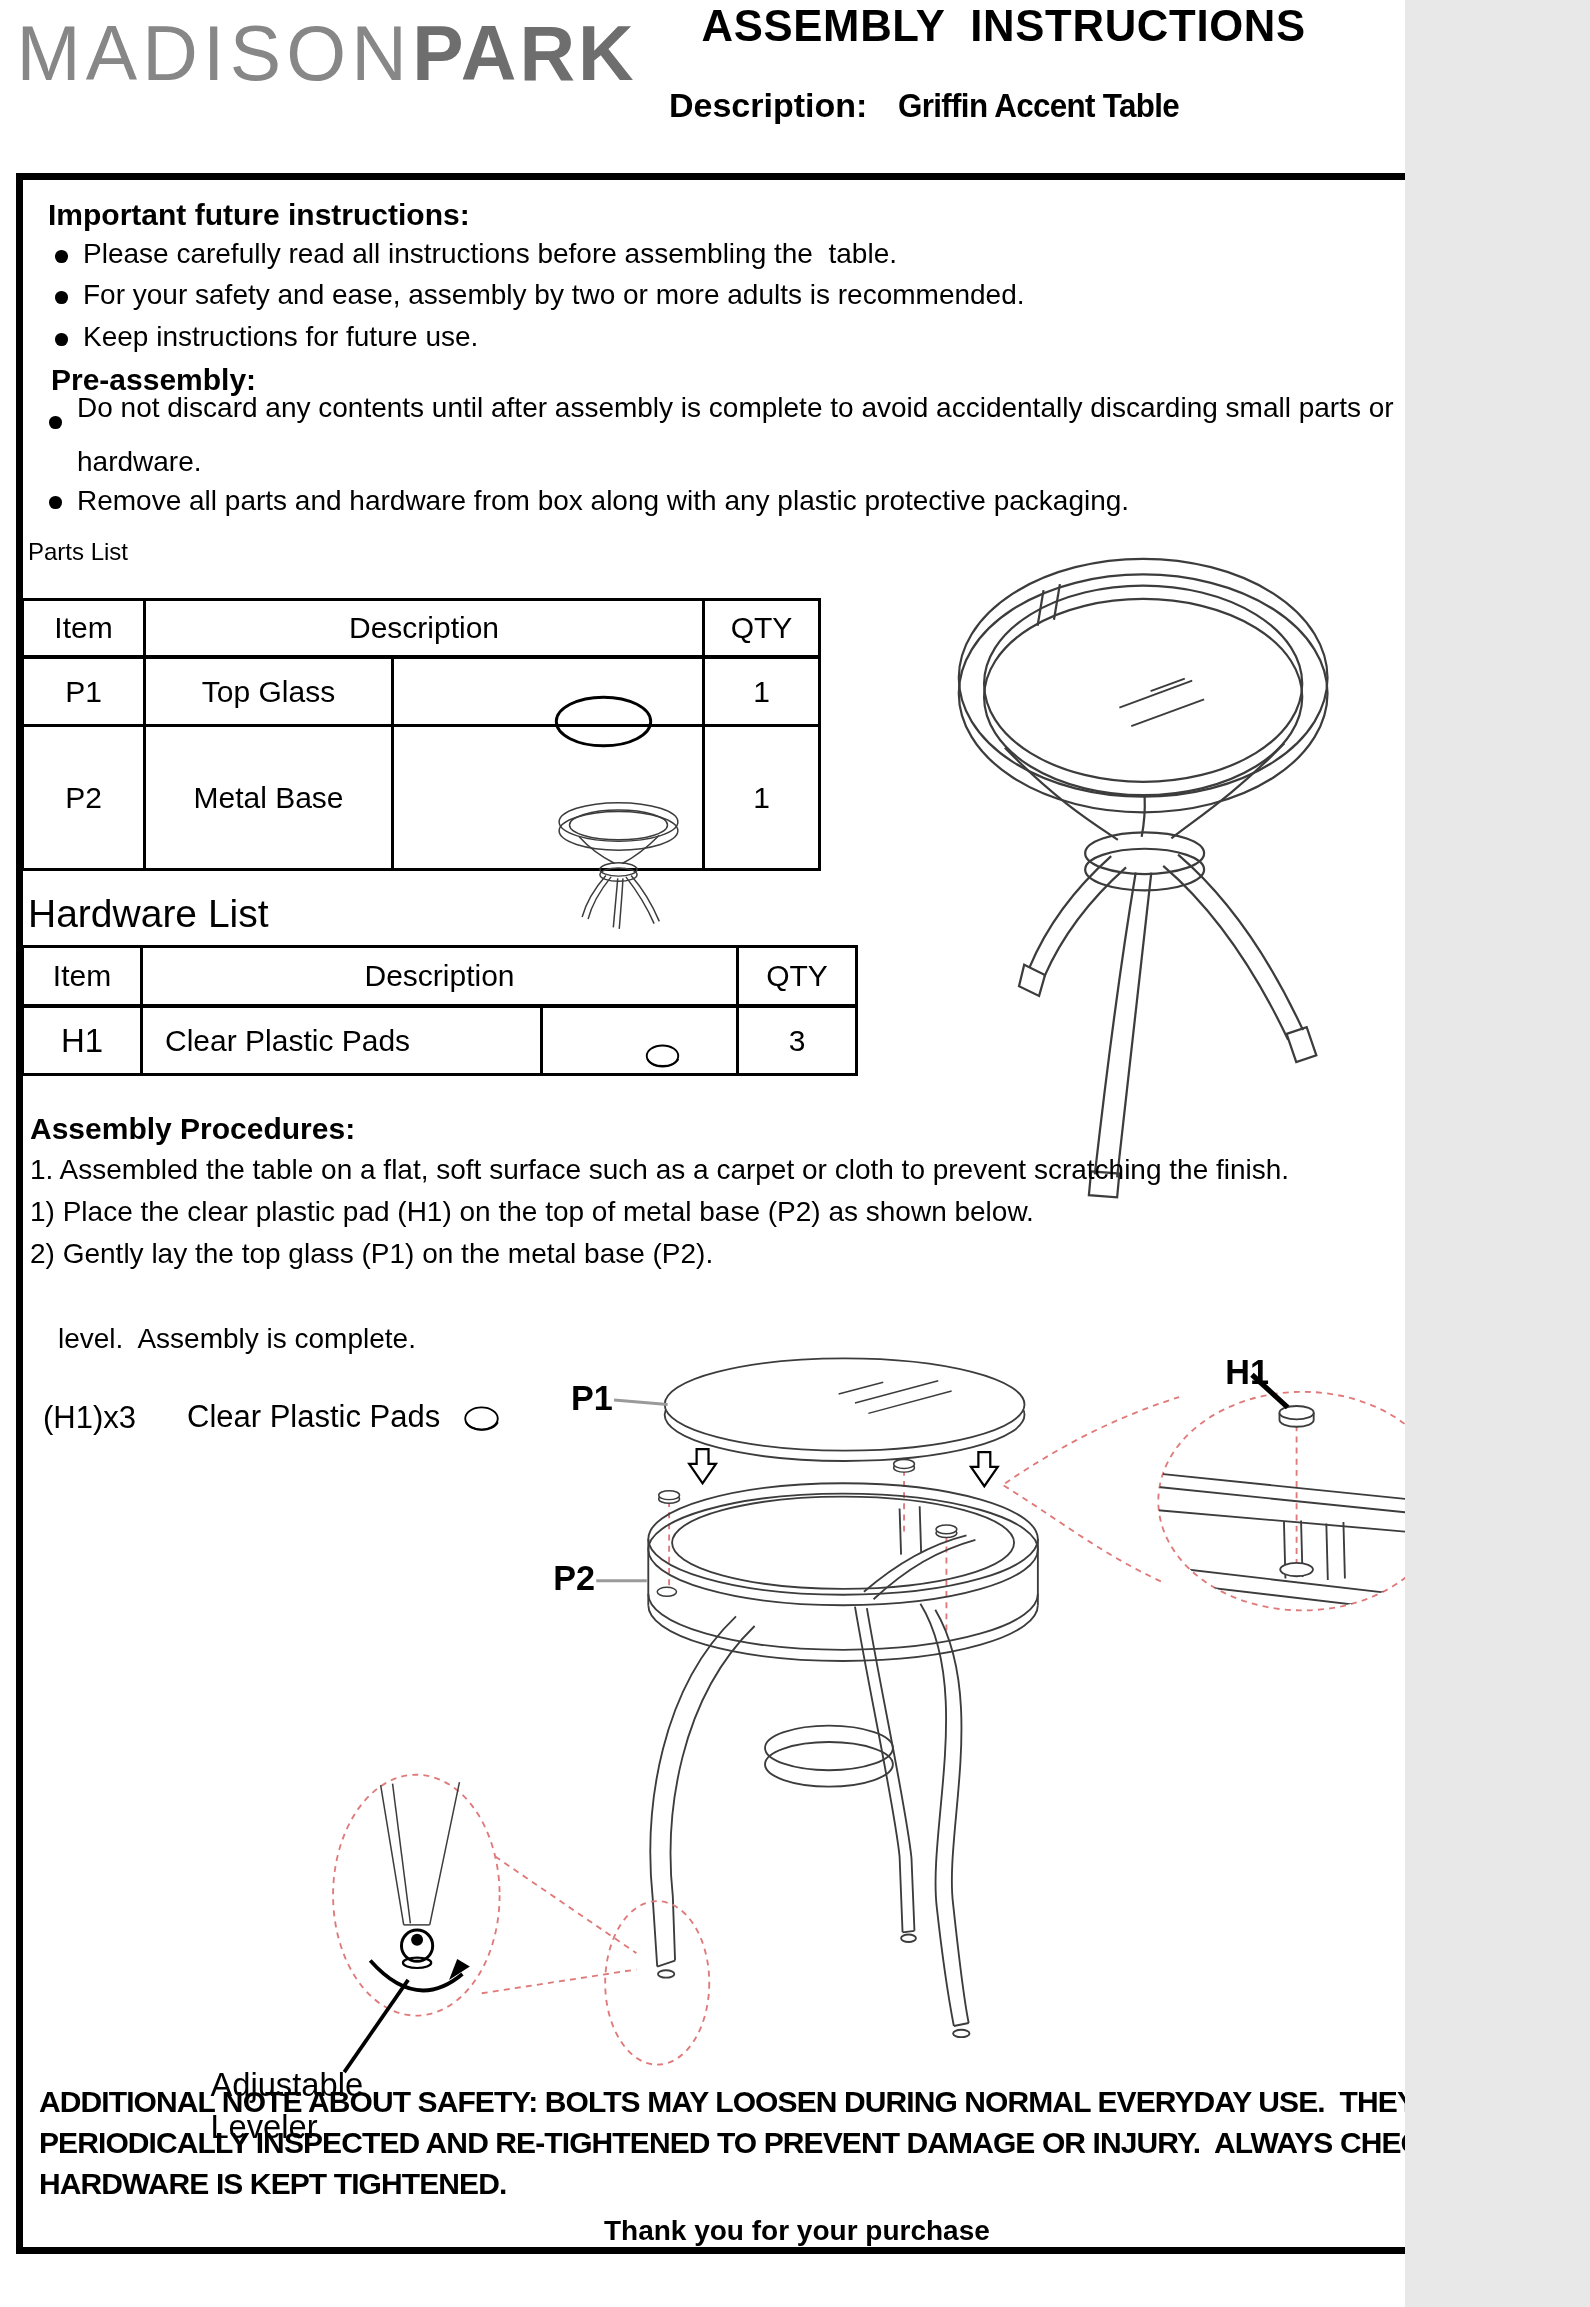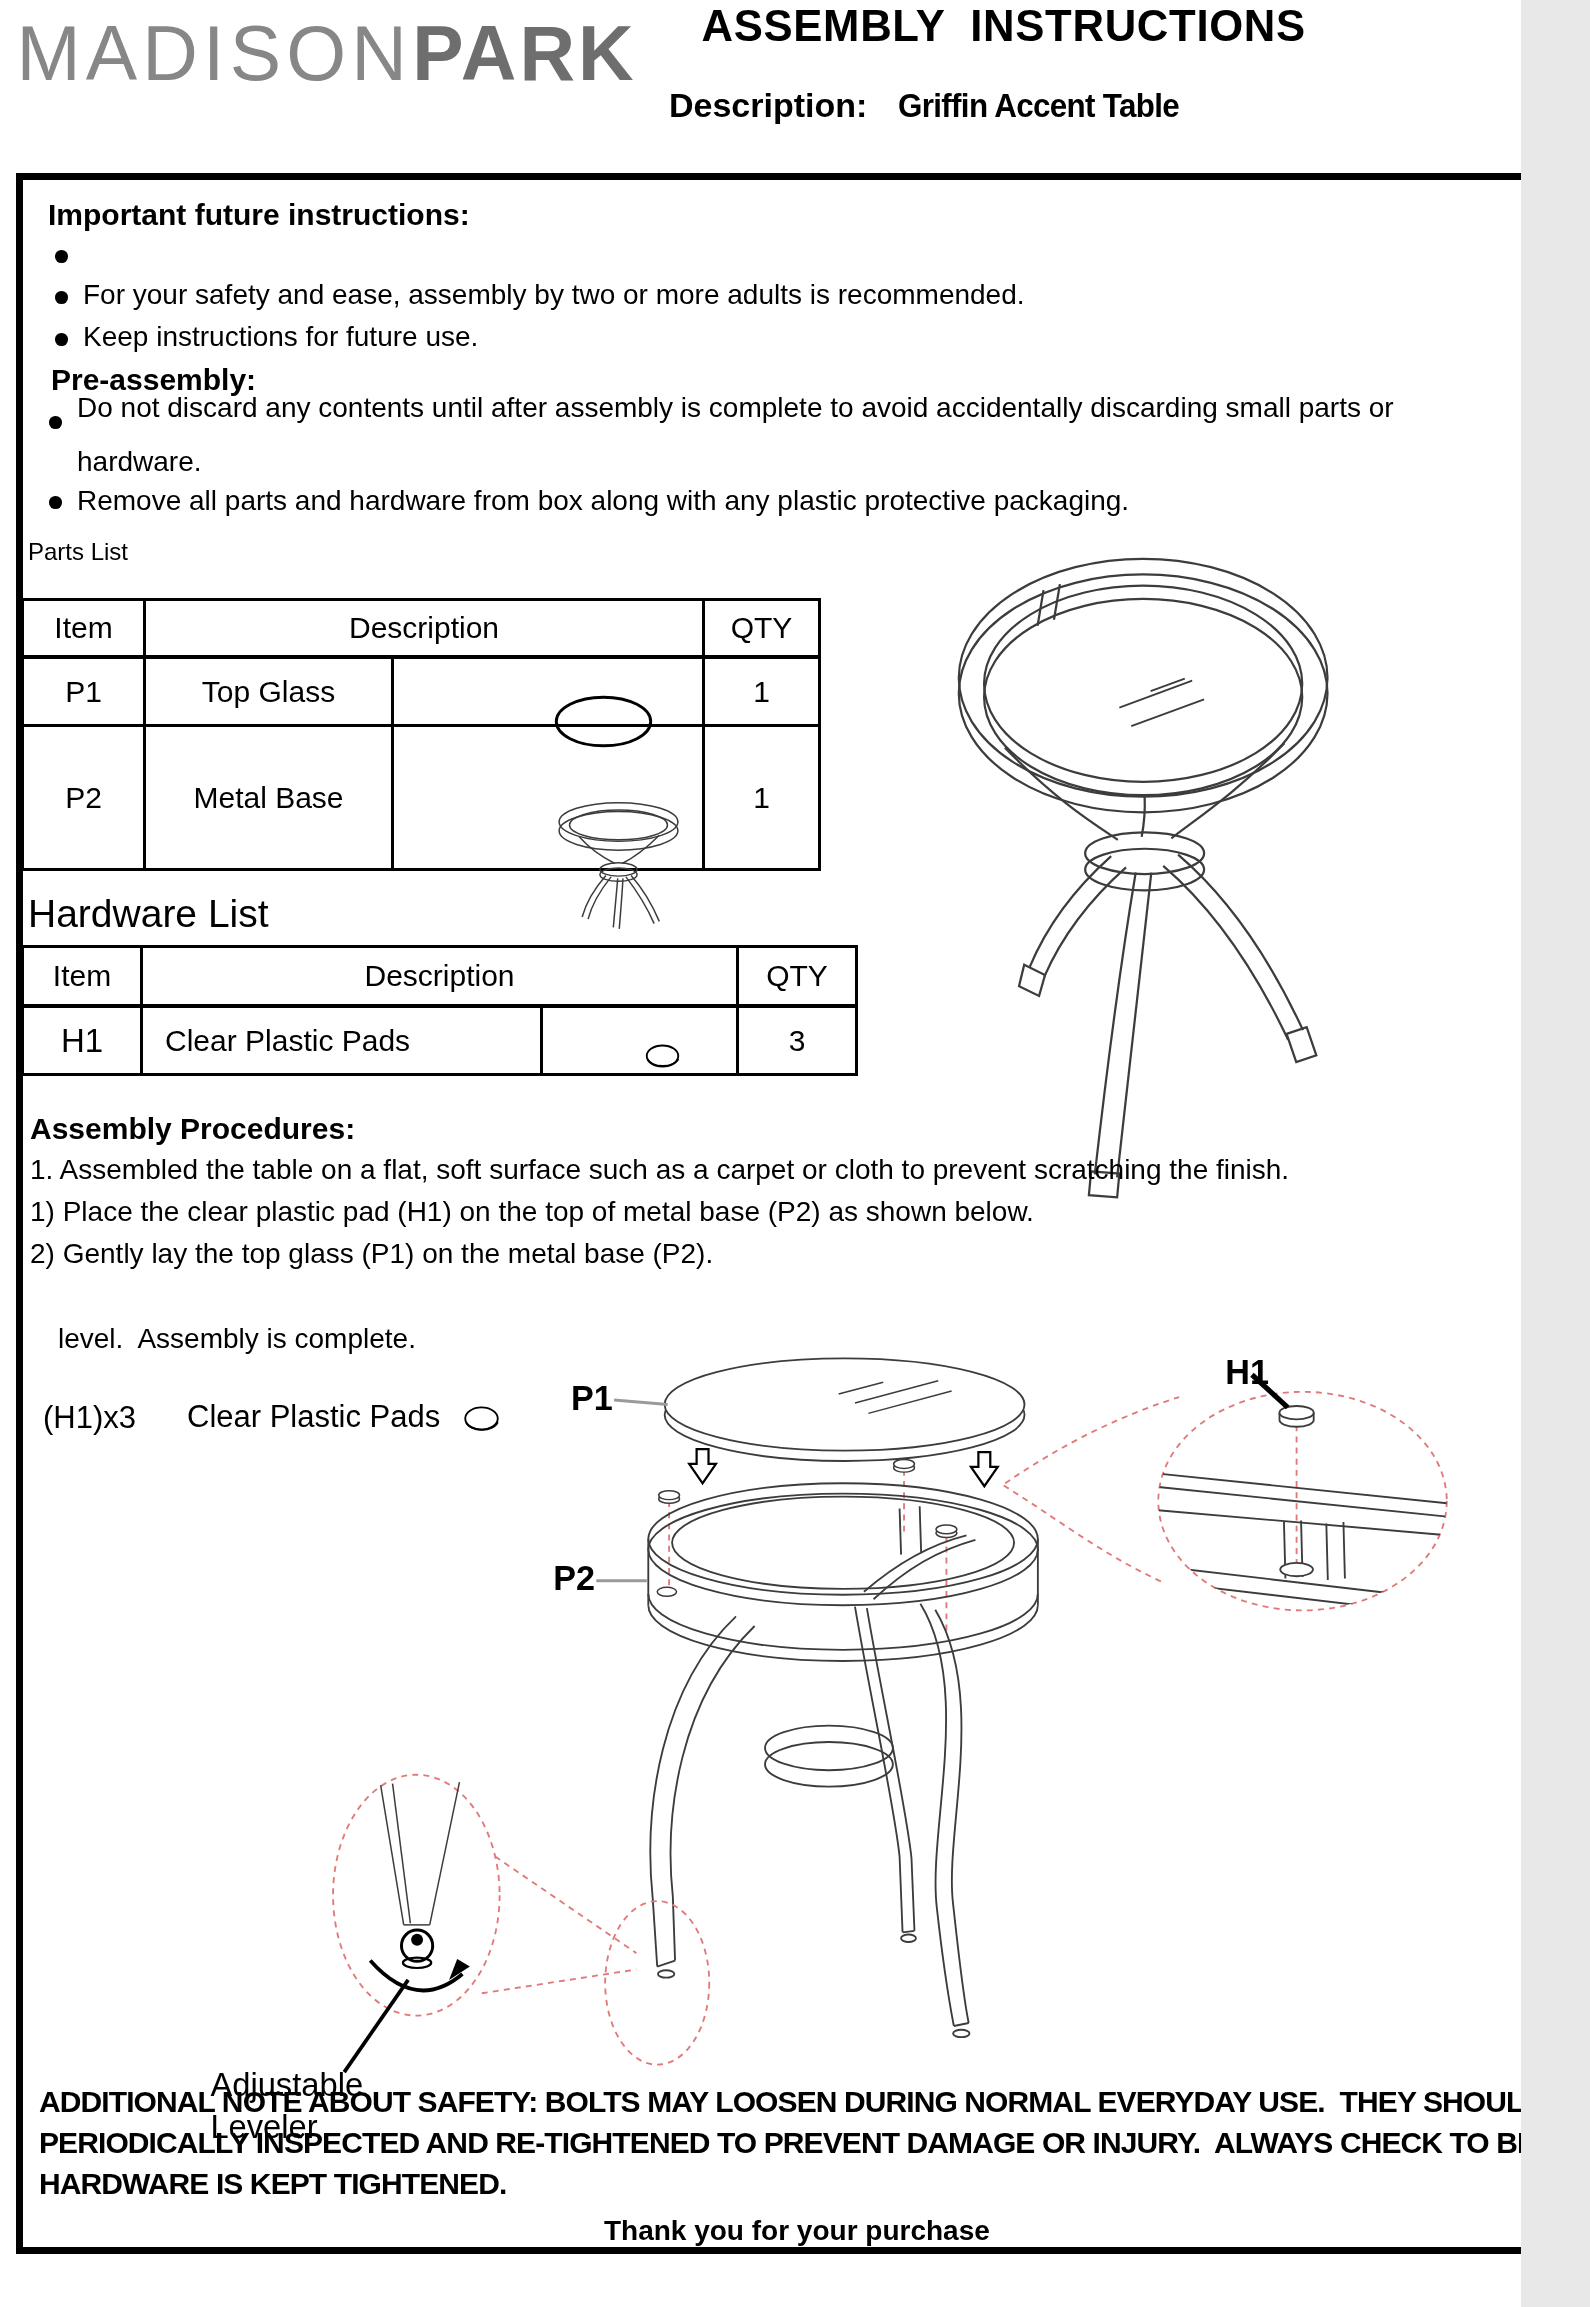--- a/index.html
+++ b/index.html
@@ -1,17 +1,17 @@
 <!DOCTYPE html>
 <html style="font-size:12px"><head>
 <meta charset="utf-8">
 <style>
   html,body{margin:0;padding:0;background:#e8e8e8;}
   #page{
-    position:relative;width:1521px;height:2307px;background:#ffffff;
+    position:relative;width:1405px;height:2307px;background:#ffffff;
     font-family:"Liberation Sans", sans-serif;color:#000;overflow:hidden;
   }
   .abs{position:absolute;white-space:pre;}
   
   #logo{left:16.4px;top:16.4px;font-size:77px;line-height:74px;}
   #logo .l1{color:#878787;font-weight:400;letter-spacing:5.2px;}
   #logo .l2{color:#6e6e6e;font-weight:700;letter-spacing:3px;}
   #doc-title{left:654px;top:0px;width:721px;text-align:center;font-size:45px;font-weight:700;letter-spacing:0.7px;transform:scaleX(.97);transform-origin:left;}
   #desc-line{left:669px;top:86px;font-size:34px;font-weight:700;}
   #desc-line .val{margin-left:31px;font-size:33px;letter-spacing:-0.7px;transform:scaleX(.95);display:inline-block;transform-origin:left;}
@@ -38,20 +38,21 @@
 <div id="page">
 
   <div class="abs" id="logo"><span class="l1">MADISON</span><span class="l2">PARK</span></div>
   <div class="abs" id="doc-title">ASSEMBLY  INSTRUCTIONS</div>
   <div class="abs" id="desc-line"><span>Description:</span><span class="val">Griffin Accent Table</span></div>
 
   <div id="main-box"></div>
 
   <div class="abs h-bold" style="left:48px;top:198px;">Important future instructions:</div>
   <span class="bullet" style="left:55px;top:250px;"></span>
+  <div class="abs body-t" style="left:83px;top:238px;">Please carefully read all instructions before assembling the  table.</div>
   <span class="bullet" style="left:55px;top:291px;"></span>
   <div class="abs body-t" style="left:83px;top:279px;">For your safety and ease, assembly by two or more adults is recommended.</div>
   <span class="bullet" style="left:55px;top:333px;"></span>
   <div class="abs body-t" style="left:83px;top:321px;">Keep instructions for future use.</div>
 
   <div class="abs h-bold" style="left:51px;top:363px;">Pre-assembly:</div>
   <span class="bullet" style="left:49px;top:416px;"></span>
   <div class="abs body-t" style="left:77px;top:392px;">Do not discard any contents until after assembly is complete to avoid accidentally discarding small parts or</div>
   <div class="abs body-t" style="left:77px;top:446px;">hardware.</div>
   <span class="bullet" style="left:49px;top:496px;"></span>

